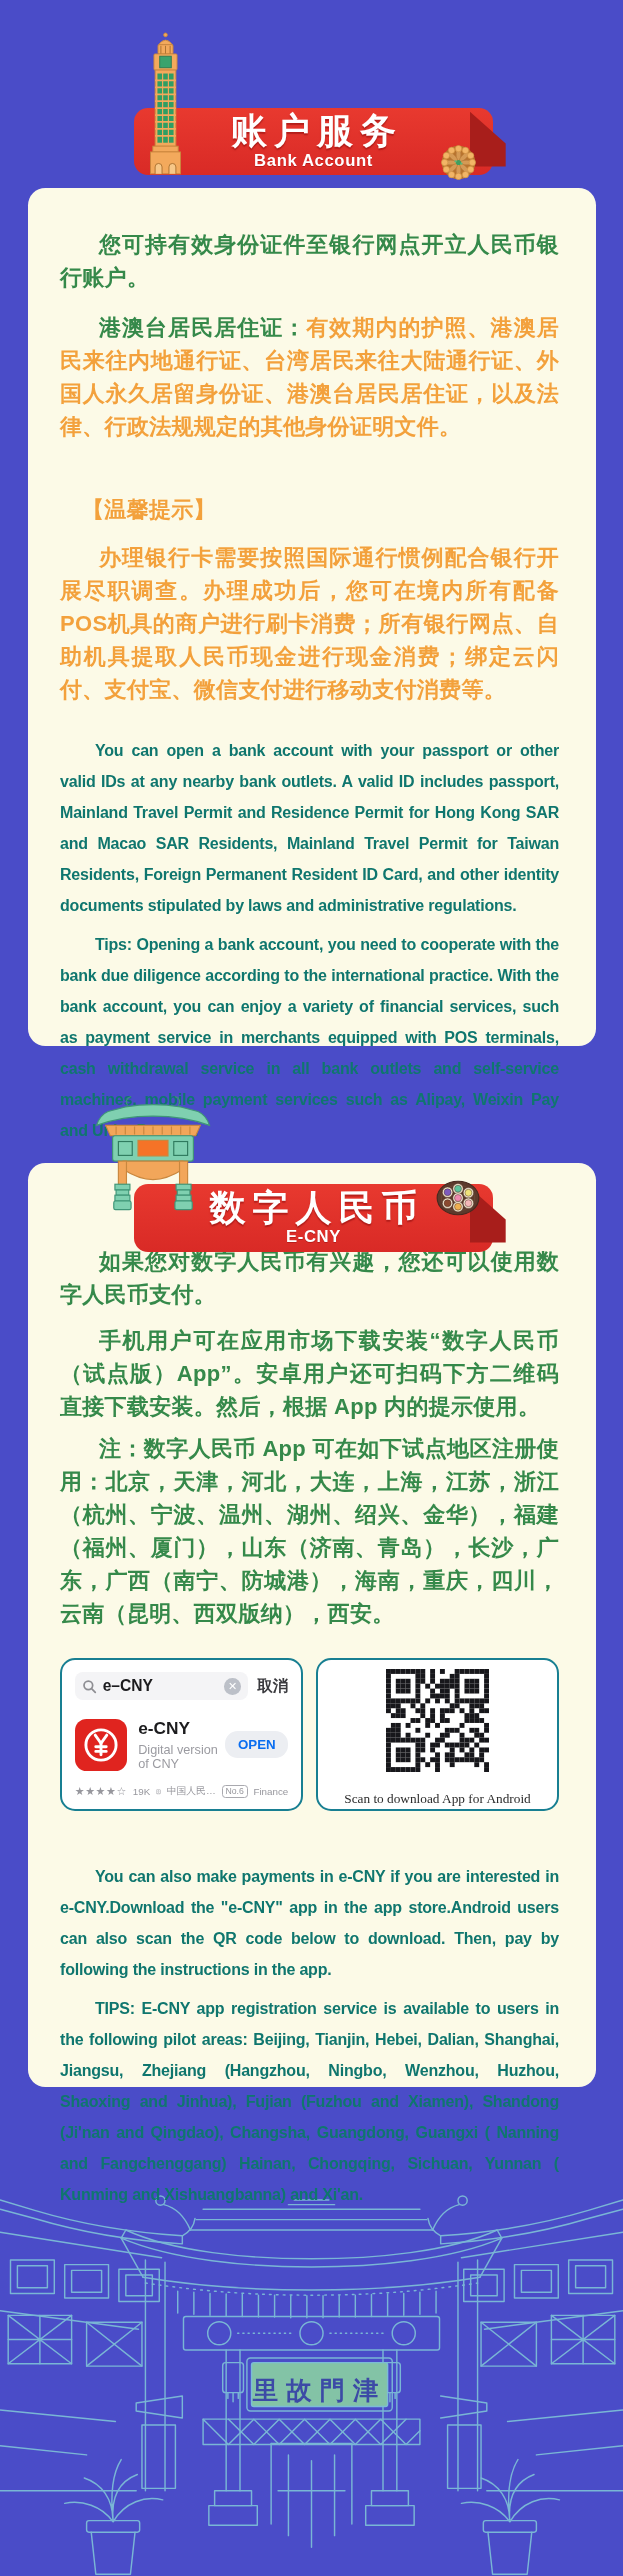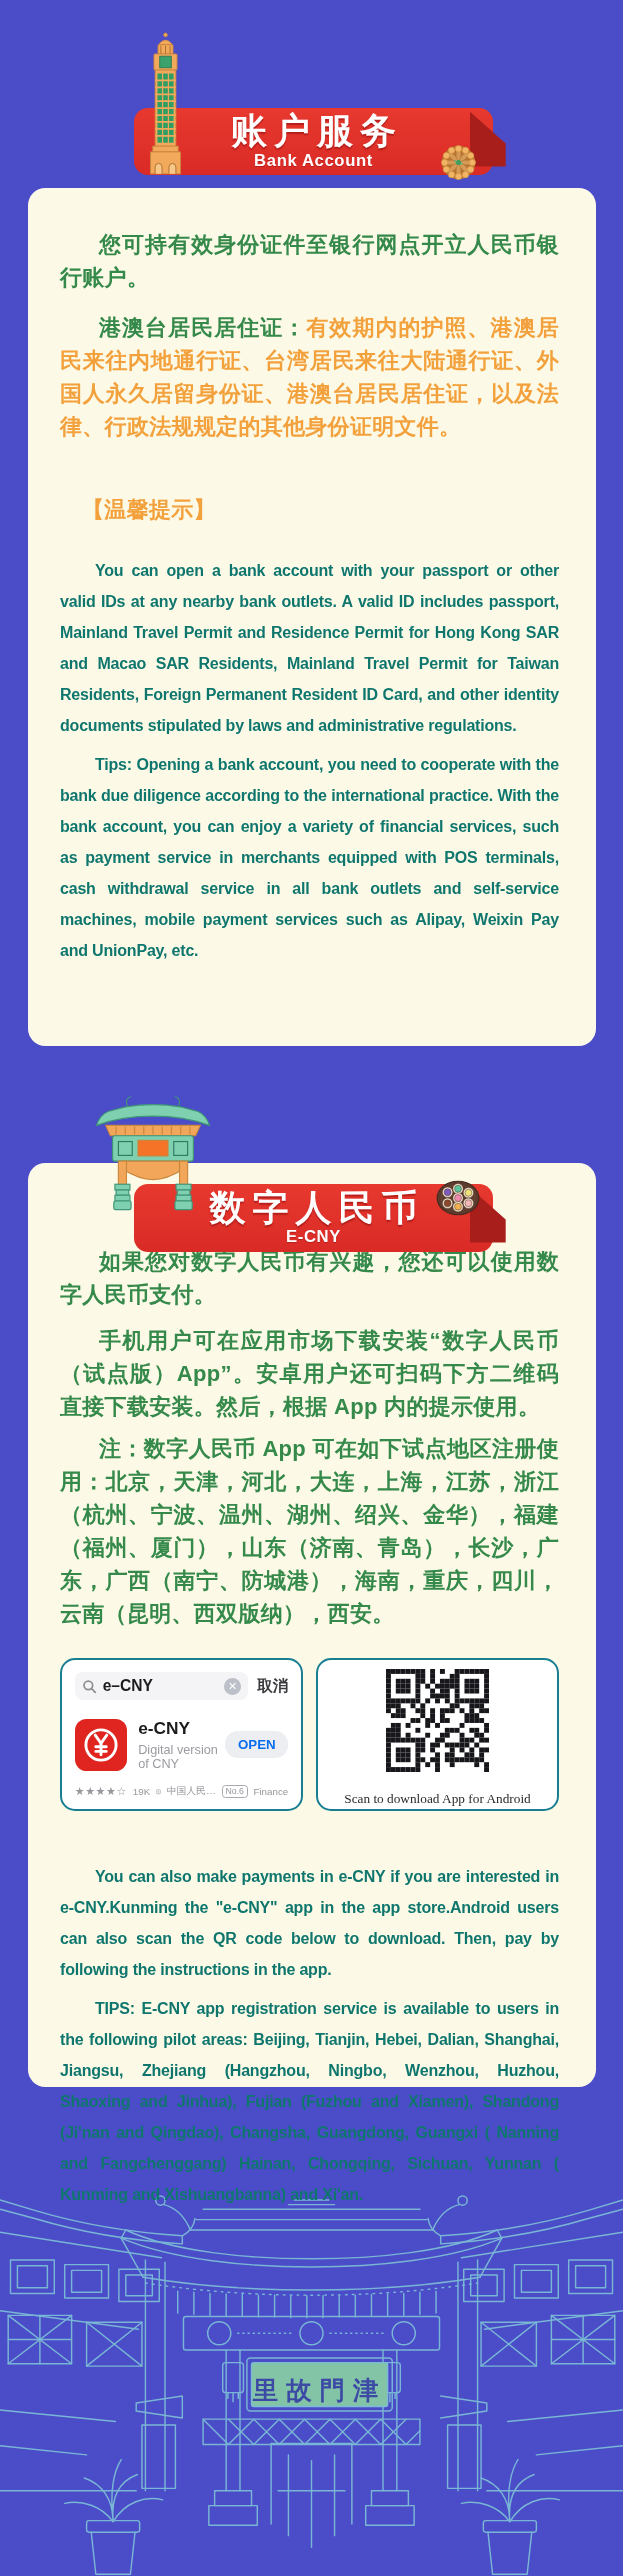--- a/index.html
+++ b/index.html
@@ -176,20 +176,21 @@
   <circle cx="32" cy="32" r="4.5" fill="#3f9e5f"></circle>
   <circle cx="27" cy="30" r="2" fill="#5cb87a"></circle>
     <circle cx="37" cy="34" r="2" fill="#5cb87a"></circle>
 </svg>
 
 <div id="card1" class="card">
   <div class="card-inner">
     <p class="zh green p1">您可持有效身份证件至银行网点开立人民币银行账户。</p>
     <p class="zh p2"><span class="green">港澳台居民居住证：</span><span class="orange">有效期内的护照、港澳居民来往内地通行证、台湾居民来往大陆通行证、外国人永久居留身份证、港澳台居民居住证，以及法律、行政法规规定的其他身份证明文件。</span></p>
     <p class="zh orange tip-title">【温馨提示】</p>
+    <p class="zh orange tip-body">办理银行卡需要按照国际通行惯例配合银行开展尽职调查。办理成功后，您可在境内所有配备POS机具的商户进行刷卡消费；所有银行网点、自助机具提取人民币现金进行现金消费；绑定云闪付、支付宝、微信支付进行移动支付消费等。</p>
     <p class="en en1">You can open a bank account with your passport or other valid IDs at any nearby bank outlets. A valid ID includes passport, Mainland Travel Permit and Residence Permit for Hong Kong SAR and Macao SAR Residents, Mainland Travel Permit for Taiwan Residents, Foreign Permanent Resident ID Card, and other identity documents stipulated by laws and administrative regulations.</p>
     <p class="en en2">Tips: Opening a bank account, you need to cooperate with the bank due diligence according to the international practice. With the bank account, you can enjoy a variety of financial services, such as payment service in merchants equipped with POS terminals, cash withdrawal service in all bank outlets and self-service machines, mobile payment services such as Alipay, Weixin Pay and UnionPay, etc.</p>
   </div>
 </div>
 
 <svg id="gate" class="deco" viewBox="0 0 208 202">
   <g stroke="#3f9577" stroke-width="2">
     <path d="M60,20 q-6,-12 6,-16 M148,20 q6,-12 -6,-16" fill="none"></path>
     <path d="M6,54 Q12,36 26,30 L56,22 Q104,14 152,22 L182,30 Q196,36 202,54 Q158,38 104,38 Q50,38 6,54 Z" fill="#7fd0b0"></path>
     <path d="M22,54 L186,54 L178,72 L30,72 Z" fill="#f2a65a" stroke="#c9873e"></path>
@@ -537,21 +538,21 @@
               <rect x="40" y="160" width="8" height="8"></rect>
               <rect x="48" y="160" width="8" height="8"></rect>
               <rect x="80" y="160" width="8" height="8"></rect>
               <rect x="160" y="160" width="8" height="8"></rect>
             </g>
           </svg>
         <div class="qr-caption">Scan to download App for Android</div>
       </div>
     </div>
 
-    <p class="en en1">You can also make payments in e-CNY if you are interested in e-CNY.Kunming the "e-CNY" app in the app store.Android users can also scan the QR code below to download. Then, pay by following the instructions in the app.</p>
+    <p class="en en1">You can also make payments in e-CNY if you are interested in e-CNY.Download the "e-CNY" app in the app store.Android users can also scan the QR code below to download. Then, pay by following the instructions in the app.</p>
     <p class="en en2">TIPS: E-CNY app registration service is available to users in the following pilot areas: Beijing, Tianjin, Hebei, Dalian, Shanghai, Jiangsu, Zhejiang (Hangzhou, Ningbo, Wenzhou, Huzhou, Shaoxing and Jinhua), Fujian (Fuzhou and Xiamen), Shandong (Ji'nan and Qingdao), Changsha, Guangdong, Guangxi ( Nanning and Fangchenggang) Hainan, Chongqing, Sichuan, Yunnan ( Kunming and Xishuangbanna) and Xi'an.</p>
   </div>
 </div>
 
 <svg id="footer-art" viewBox="0 0 1080 848">
   <g stroke="#7cbcd6" fill="none" stroke-width="2.5" stroke-linecap="round" stroke-linejoin="round" opacity="0.95">
 
     <path d="M210,262 C300,300 430,312 540,312 C650,312 780,300 870,262 L862,248 C780,286 650,298 540,298 C430,298 300,286 218,248 Z"></path>
     <path d="M248,330 C350,347 450,352 540,352 C630,352 730,347 832,330"></path>
     <path d="M210,262 L248,330 M870,262 L832,330"></path>

